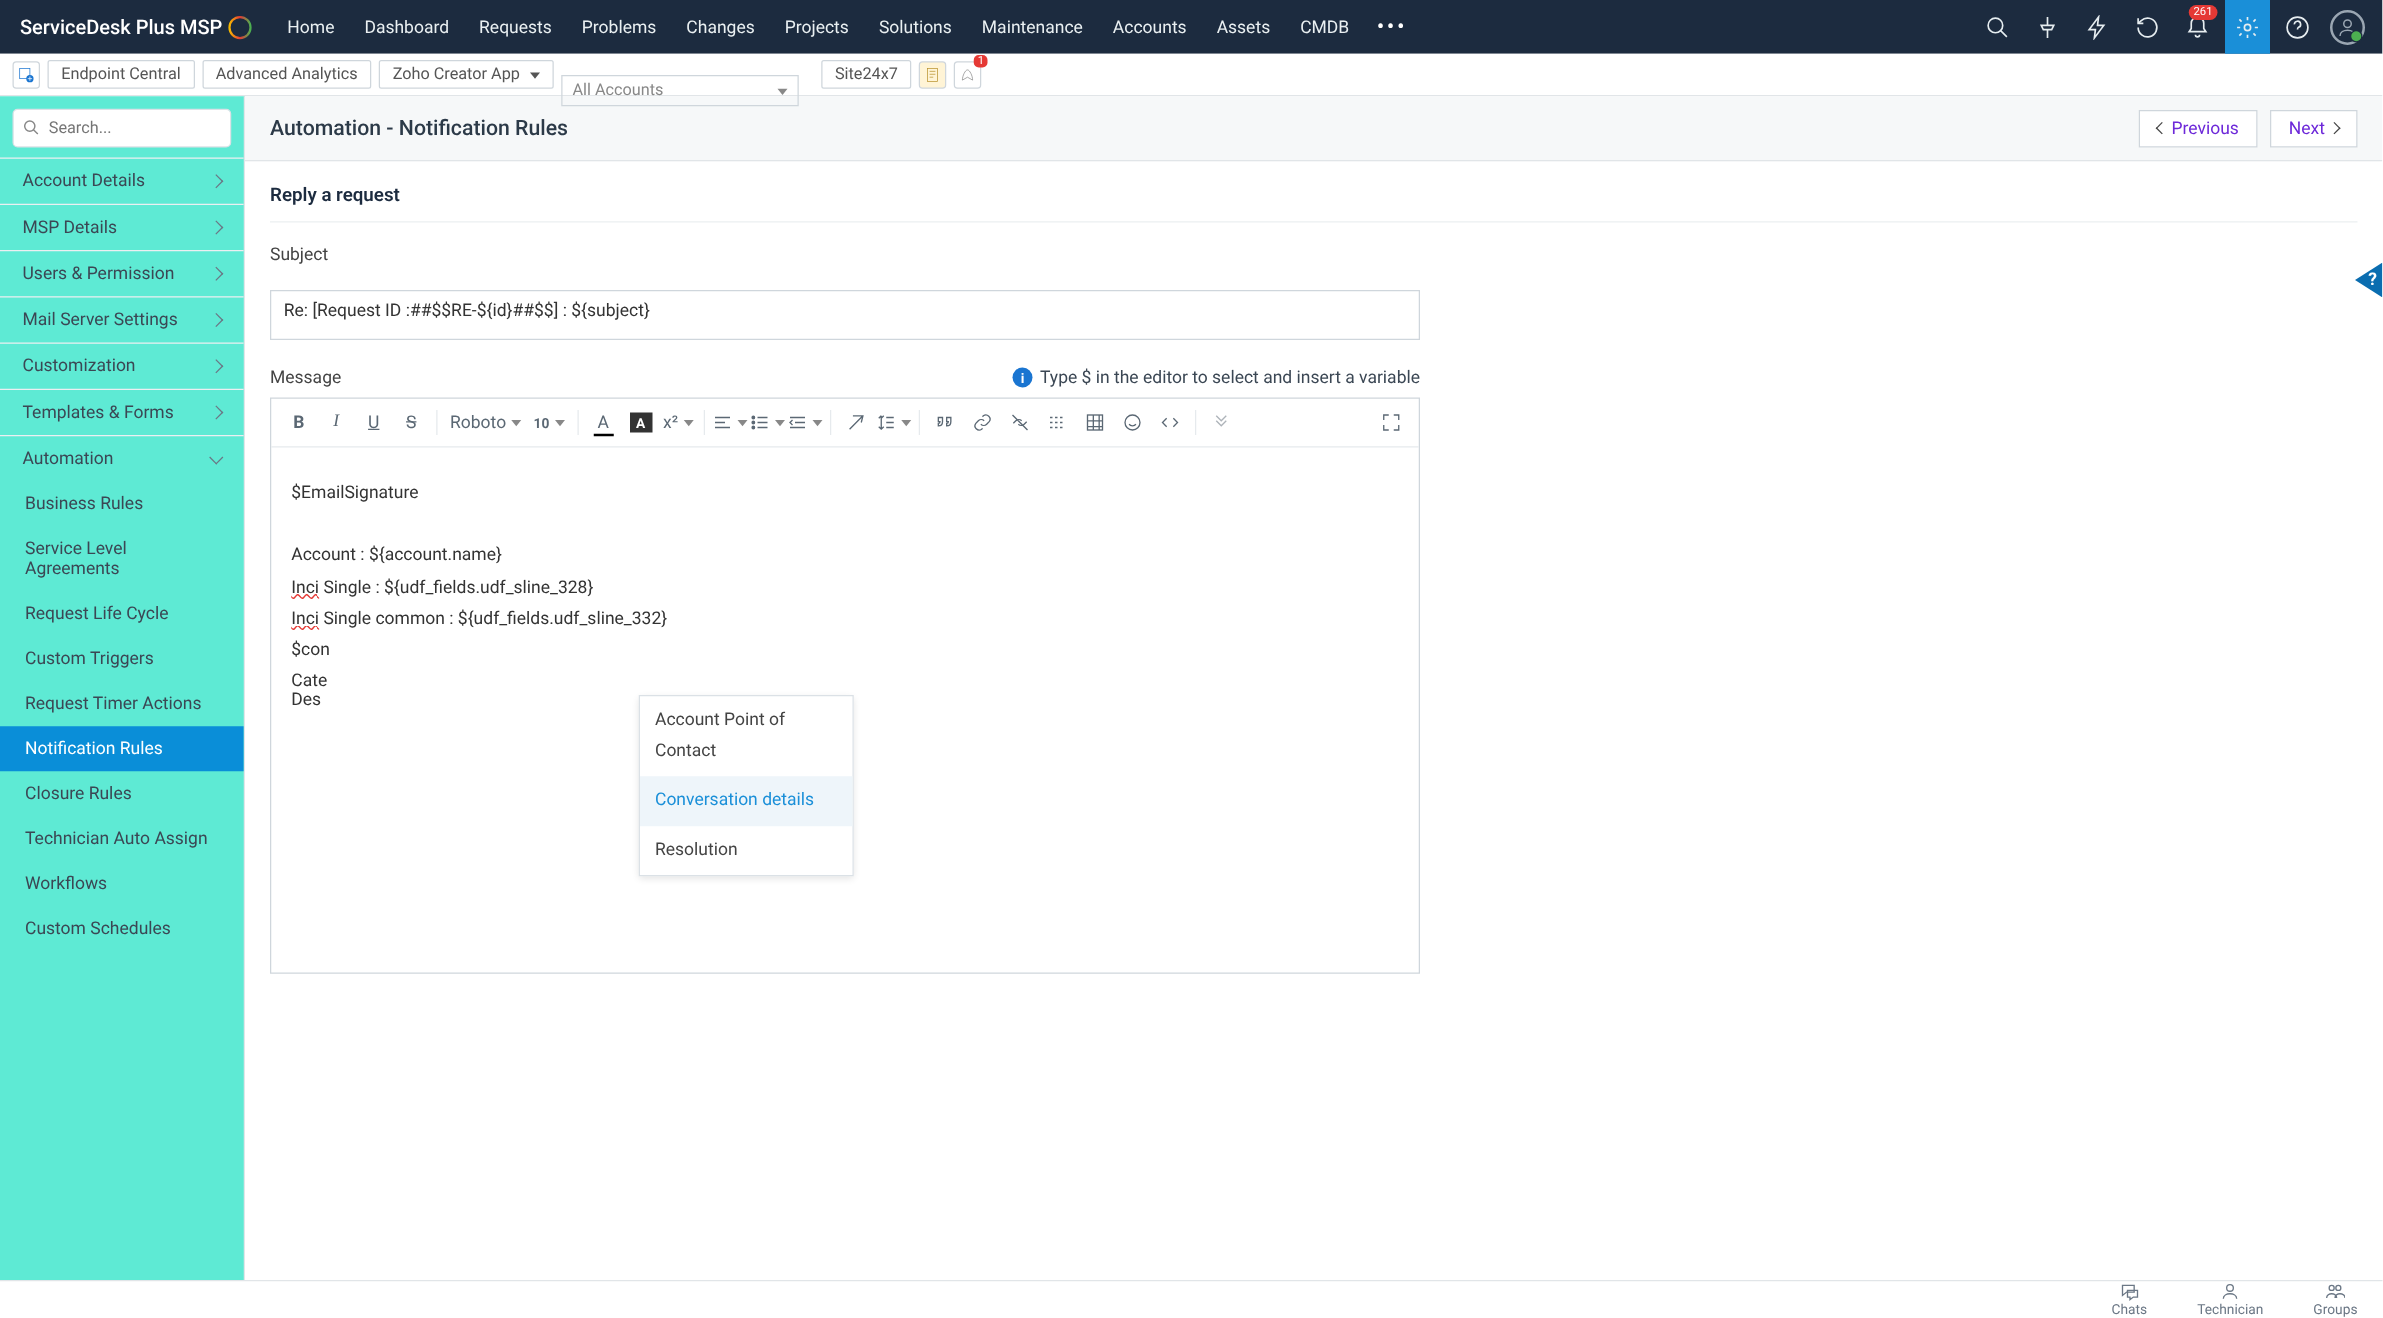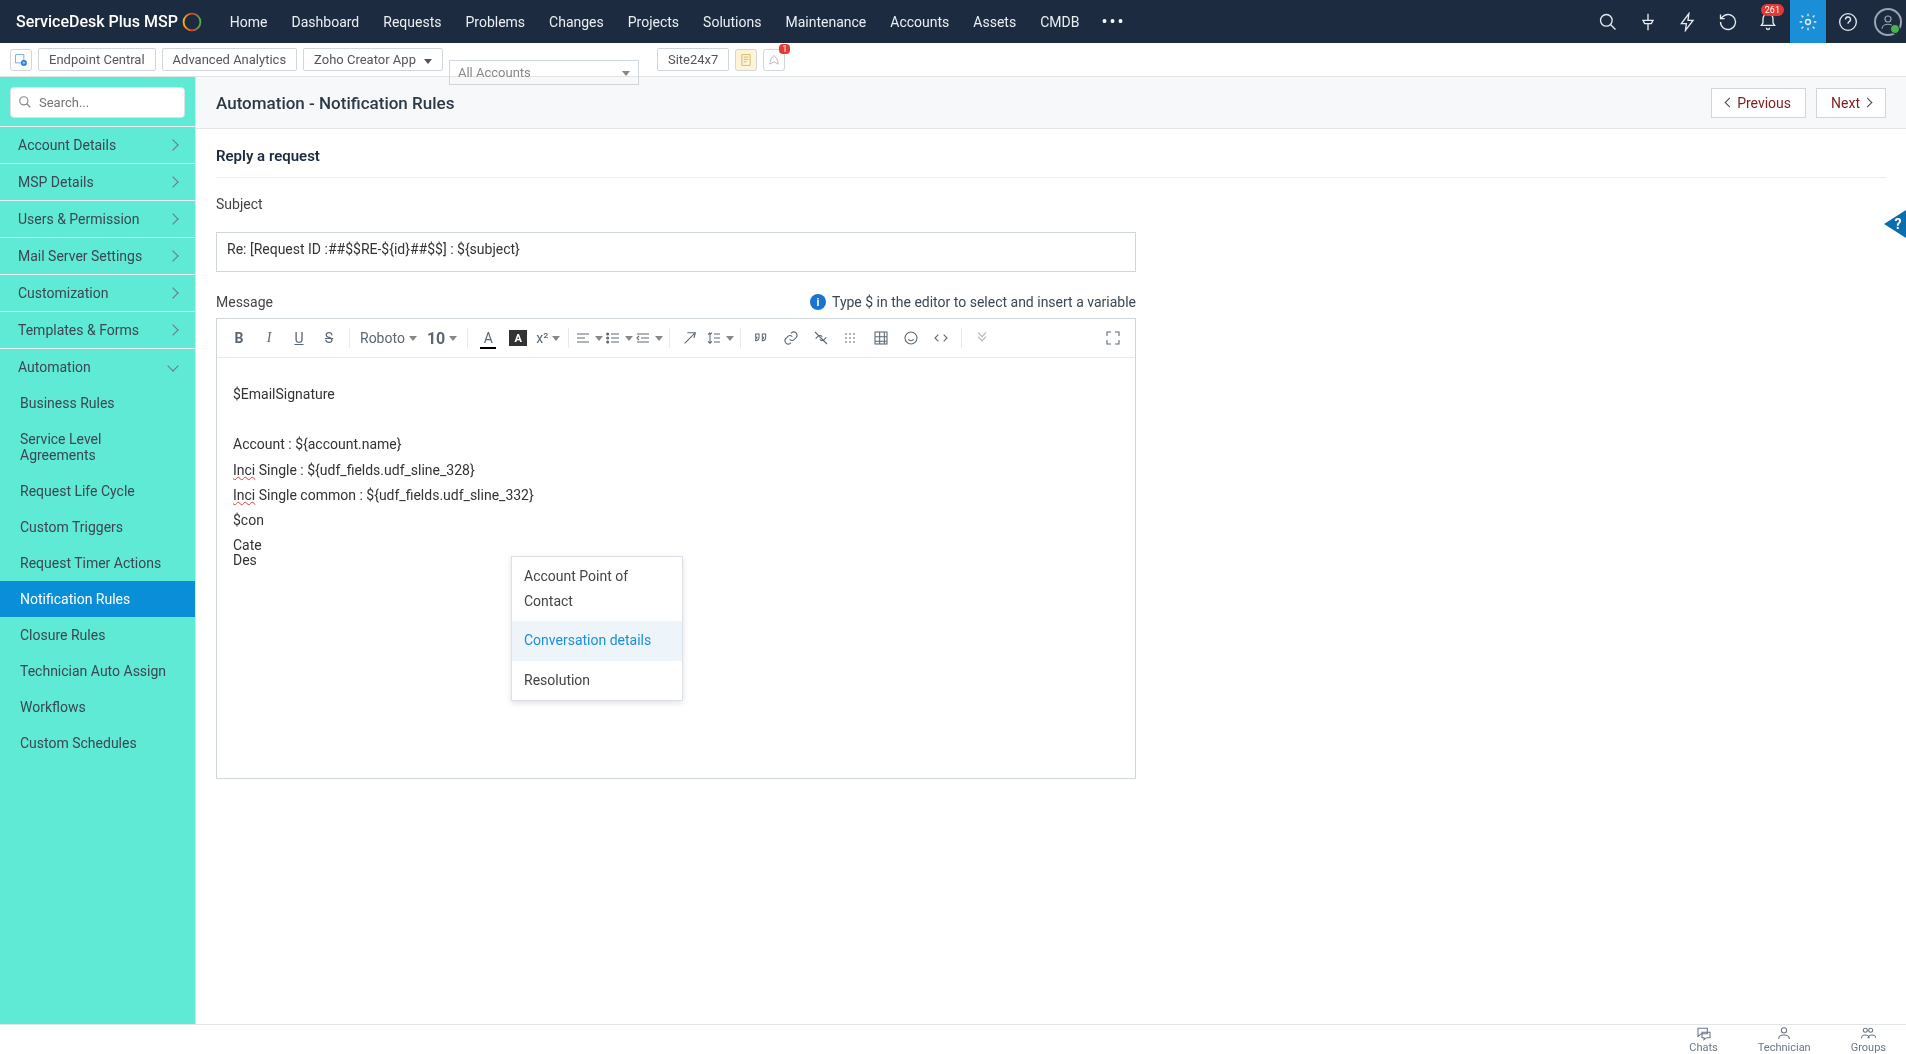--- a/index.html
+++ b/index.html
@@ -5,21 +5,21 @@
 * { box-sizing: border-box; margin: 0; padding: 0; font-family: -apple-system, BlinkMacSystemFont, "Segoe UI", Roboto, Arial, sans-serif; }
 body { width: 1906px; height: 1054px; overflow: hidden; background: #fff; }
 
 
 .topnav { height: 43px; background: #1c2b3f; display: flex; align-items: center; color: #fff; font-size: 14px; }
 .brand { display: flex; align-items: center; padding: 0 16px; font-size: 16px; font-weight: 500; }
 .brand svg { height: 24px; margin-left: 2px; }
 .topnav-items { display: flex; gap: 4px; }
 .topnav-item { padding: 12px 10px; color: #eaf0f2; cursor: pointer; }
 .topnav-dots { padding: 0 12px; font-size: 18px; letter-spacing: 2px; cursor: pointer; }
-.topnav-right { margin-left: auto; display: flex; align-items: flex-end; gap: 4px; }
+.topnav-right { margin-left: auto; display: flex; align-items: flex-end; gap: 4px; padding-right: 10px; }
 .icon-btn { width: 36px; height: 43px; display: flex; align-items: center; justify-content: center; cursor: pointer; position: relative; color: #e6edf0; }
 .icon-btn svg { width: 20px; height: 20px; fill: none; stroke: currentColor; stroke-width: 1.6; }
 .icon-btn.gear { background: #1a8fd8; }
 .badge { position: absolute; top: 4px; right: 2px; background: #e53935; color: #fff; font-size: 9px; padding: 1px 4px; border-radius: 8px; }
 .avatar { width: 28px; height: 28px; border: 2px solid #9aa6b2; border-radius: 50%; display: flex; align-items: center; justify-content: center; position: relative; }
 .avatar svg { width: 18px; height: 18px; stroke: #9aa6b2; fill: none; stroke-width: 1.6; }
 .avatar::after { content: ''; position: absolute; bottom: 0; right: 0; width: 8px; height: 8px; background: #4caf50; border: 1px solid #1c2b3f; border-radius: 50%; }
 
 
 .secbar { height: 34px; border-bottom: 1px solid #e1e5e8; display: flex; align-items: center; padding: 0 10px; gap: 6px; background: #fff; }
@@ -44,42 +44,42 @@
 .side-item.active { background: #0a8ed8; color: #fff; }
 .side-sub { padding-left: 20px; }
 .chev { width: 8px; height: 8px; border-right: 1.5px solid #6b7785; border-bottom: 1.5px solid #6b7785; transform: rotate(-45deg); }
 .chev.down { transform: rotate(45deg); margin-top: -3px; }
 
 
 .content { flex: 1; overflow: hidden; }
 .content-head { height: 52px; background: #f6f8f9; border-bottom: 1px solid #e1e5e8; display: flex; align-items: center; padding: 0 20px; }
 .content-head h2 { font-size: 17px; font-weight: 500; color: #2c3a48; }
 .nav-btns { margin-left: auto; display: flex; gap: 10px; }
-.nav-btn { border: 1px solid #cfd6dc; background: #fff; padding: 6px 14px; font-size: 14px; color: #7f1d1d; cursor: pointer; display: flex; align-items: center; gap: 4px; }
+.nav-btn { border: 1px solid #cfd6dc; background: #fff; padding: 6px 14px; font-size: 14px; color: #6d28d9; cursor: pointer; display: flex; align-items: center; gap: 4px; }
 .nav-btn .arr { width: 7px; height: 7px; border-right: 1.5px solid #444; border-bottom: 1.5px solid #444; }
 .nav-btn .arr.left { transform: rotate(135deg); }
 .nav-btn .arr.right { transform: rotate(-45deg); }
 
 .form-area { padding: 12px 20px; }
 .form-title { font-size: 15px; font-weight: 600; color: #1c2b3f; padding: 6px 0 12px; border-bottom: 1px solid #eceff1; margin-bottom: 18px; }
 .field-label { font-size: 14px; color: #444; margin-bottom: 20px; display: block; }
 .subject-box { width: 920px; border: 1px solid #cfd6dc; padding: 8px 10px; font-size: 14px; color: #333; resize: none; height: 40px; font-family: inherit; position: relative; }
 .msg-row { display: flex; align-items: center; width: 920px; margin: 18px 0 8px; }
 .msg-hint { margin-left: auto; font-size: 14px; color: #3b4754; display: flex; align-items: center; gap: 6px; }
 .info-i { width: 16px; height: 16px; border-radius: 50%; background: #1a75d1; color: #fff; font-size: 11px; font-weight: 700; display: flex; align-items: center; justify-content: center; }
 
 .editor { width: 920px; border: 1px solid #cfd6dc; }
 .toolbar { border-bottom: 1px solid #e6eaed; padding: 6px 8px; display: flex; align-items: center; gap: 2px; position: relative; }
 .tb { width: 28px; height: 26px; display: flex; align-items: center; justify-content: center; cursor: pointer; color: #5b6874; font-size: 14px; }
 .tb svg { width: 16px; height: 16px; stroke: #5b6874; fill: none; stroke-width: 1.6; }
 .tb.bold { font-weight: 700; }
 .tb.italic { font-style: italic; font-family: serif; }
 .tb.sep { width: 1px; background: #e6eaed; height: 20px; margin: 0 4px; }
 .drop-caret { width: 0; height: 0; border-left: 4px solid transparent; border-right: 4px solid transparent; border-top: 5px solid #888; display: inline-block; margin-left: 4px; }
-.size-sel { font-weight: 700; font-size: 16px; }
+.size-sel { font-weight: 700; font-size: 11px; }
 .color-sel { position: relative; }
 .color-underline { position: absolute; bottom: 2px; left: 6px; width: 16px; height: 2px; background: #000; }
 .excol { width: 18px; height: 16px; background: #333; color: #fff; font-size: 11px; font-weight: 700; display: flex; align-items: center; justify-content: center; }
 .expand { margin-left: auto; }
 
 .editor-body { padding: 24px 16px; font-size: 14px; color: #333; line-height: 1.8; min-height: 420px; position: relative; }
 .spell { text-decoration: underline wavy #e53935; text-decoration-thickness: 1px; }
 
 .autocomplete { position: absolute; left: 294px; top: 198px; width: 172px; background: #fff; border: 1px solid #dbe1e6; box-shadow: 0 2px 6px rgba(0,0,0,.12); font-size: 14px; }
 .ac-item { padding: 7px 12px; color: #444; cursor: pointer; }

